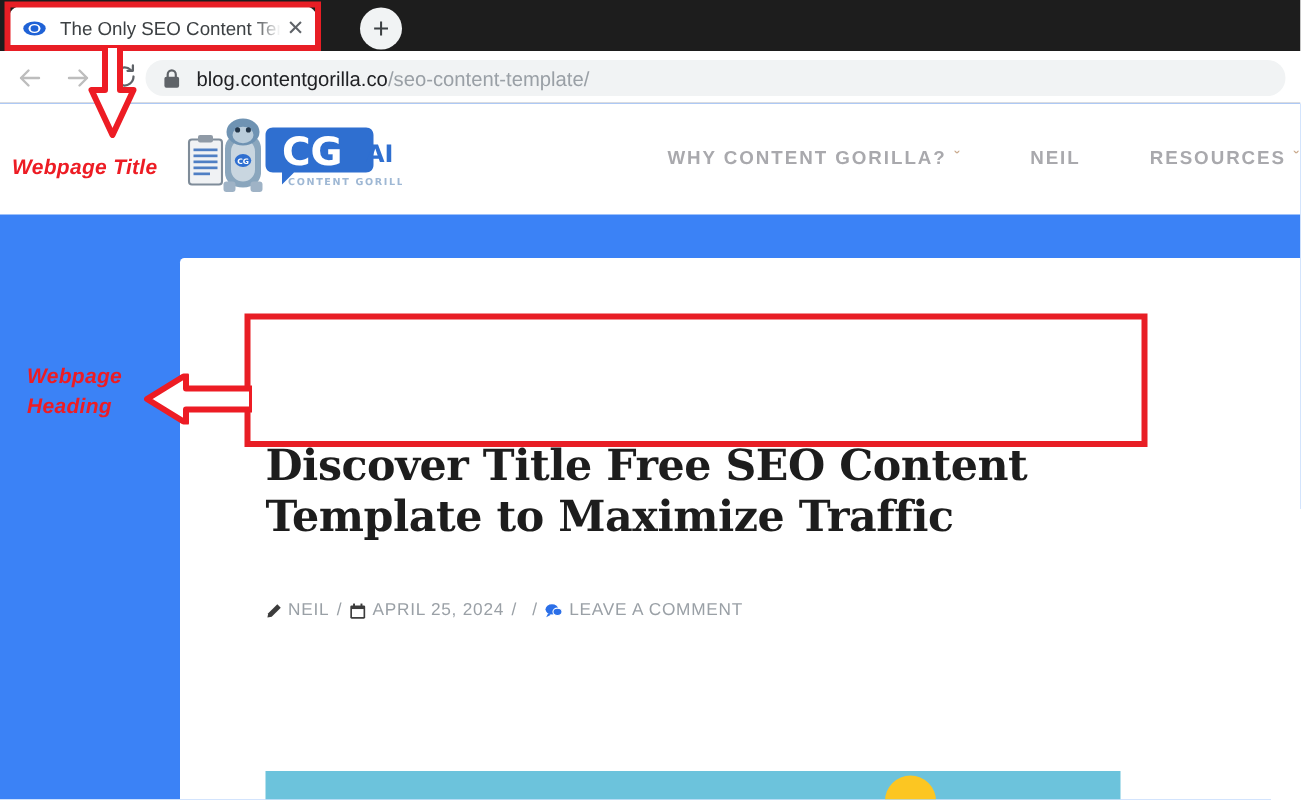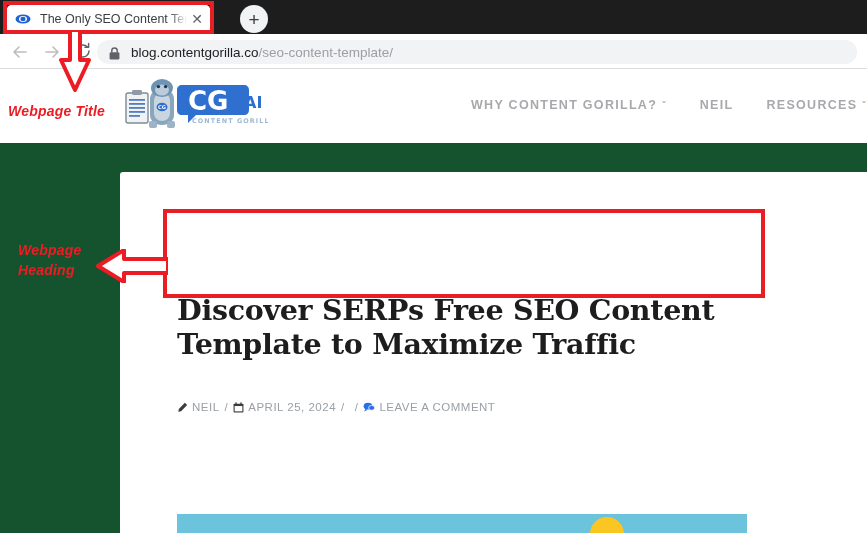--- a/index.html
+++ b/index.html
@@ -64,30 +64,30 @@
   .url { font-size:13.5px; color:#9aa0a6; white-space:nowrap; }
   .url b { color:#202124; font-weight:400; }
   .toolbar-sep {
     position:absolute; left:0; top:68px; width:867px; height:1px;
     background:#dadce0;
   }
 
   
   .page {
     position:absolute; left:0; top:69px; width:867px; height:464px;
-    background:#14532d; overflow:hidden;
+    background:#3b82f6; overflow:hidden;
   }
   .site-header {
     position:absolute; left:0; top:0; width:867px; height:74px;
     background:#ffffff;
   }
   .logo { position:absolute; left:118px; top:8px; width:150px; height:58px; }
   .mainnav {
     position:absolute; right:0; top:24px; height:24px;
-    display:flex; align-items:center; gap:33px; padding-right:0;
+    display:flex; align-items:center; gap:46px; padding-right:0;
   }
   .navitem {
     font-size:12.5px; letter-spacing:1.3px; font-weight:bold;
     color:#a9a9ad; white-space:nowrap;
     display:flex; align-items:center; gap:5px;
   }
   .chev { font-size:10px; color:#c9a98c; }
 
   .content-card {
     position:absolute; left:120px; top:103px; width:747px; bottom:0;
@@ -226,21 +226,21 @@
         <span>NEIL</span>
       </div>
       <div class="navitem">
         <span>RESOURCES</span>
         <span class="chev">ˇ</span>
       </div>
     </div>
   </div>
 
   <div class="content-card">
-    <h1 class="post-title">Discover SERPs Free SEO Content Template to Maximize Traffic</h1>
+    <h1 class="post-title">Discover Title Free SEO Content Template to Maximize Traffic</h1>
 
     <div class="post-meta">
       <span class="mi">
         <span>
           <svg width="11" height="11" viewBox="0 0 12 12">
               <path d="M8.6.9l2.5 2.5-6.6 6.6-3.1.6.6-3.1z" fill="#3c3c3c"></path>
             </svg>
         </span>
         <span>NEIL</span>
       </span>

